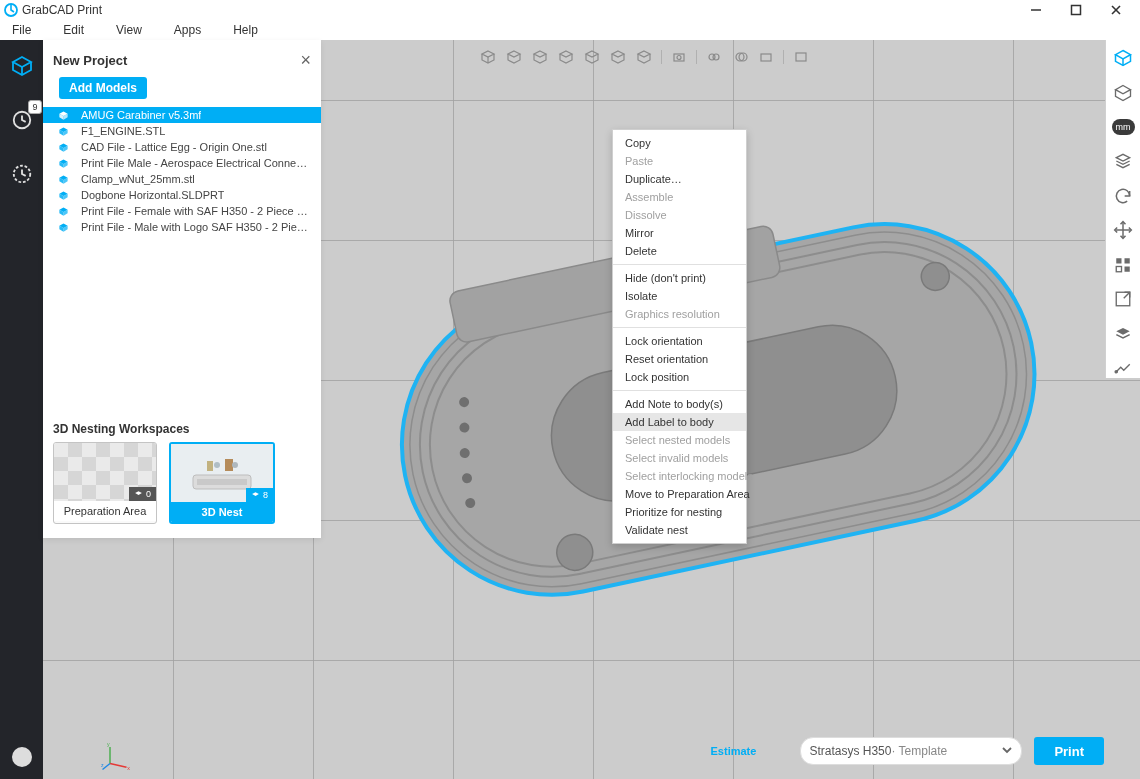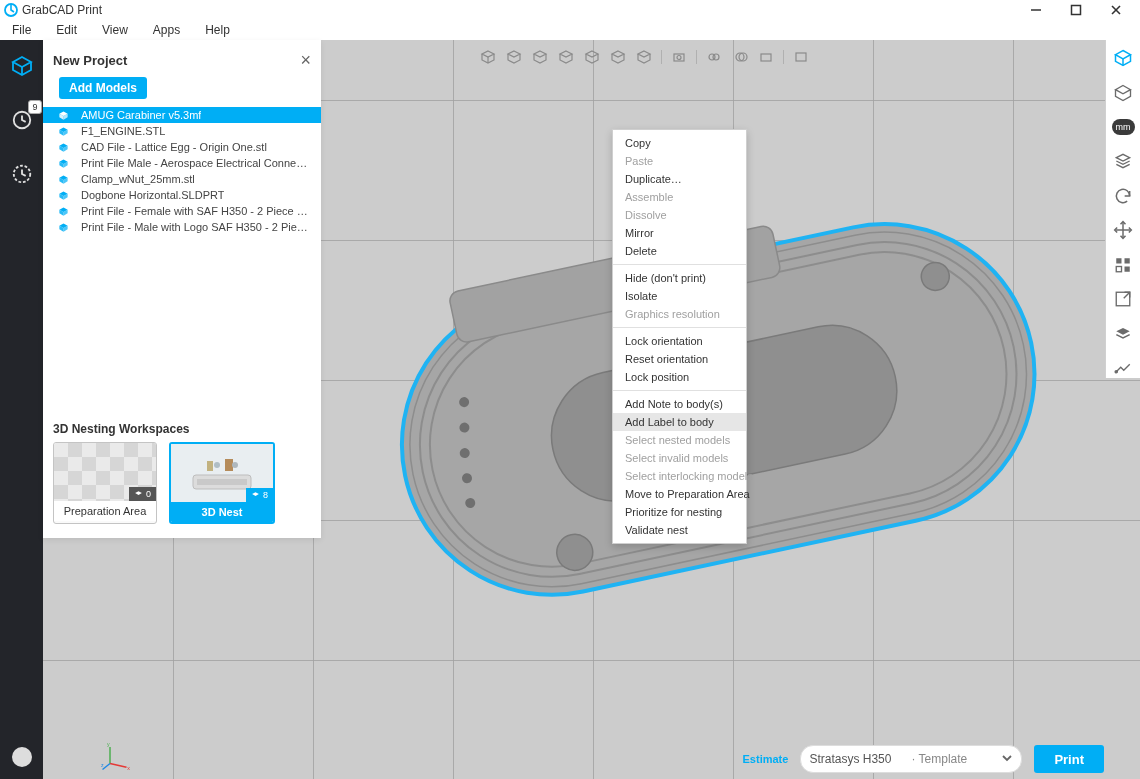--- a/index.html
+++ b/index.html
@@ -40,21 +40,21 @@
     justify-content: center;
     color: #444;
   }
 
   
   .menu-bar {
     height: 20px;
     display: flex;
     align-items: center;
     padding-left: 4px;
-    gap: 9px;
+    gap: 16px;
     background: #fff;
   }
   .menu-item {
     padding: 2px 8px;
     font-size: 12px;
   }
 
   
   .main-row {
     position: relative;
@@ -309,21 +309,21 @@
   .ctx-item.hover { background: #e6e6e6; }
   .ctx-sep {
     height: 1px;
     background: #e0e0e0;
     margin: 4px 0;
   }
 
   
   .bottom-bar {
     position: absolute;
-    left: 43px; right: 0; bottom: 0;
+    left: 43px; right: 0; bottom: 8px;
     height: 40px;
     display: flex;
     align-items: center;
     justify-content: flex-end;
     gap: 12px;
     padding: 0 36px 0 22px;
   }
   .estimate {
     color: #00aef5;
     font-weight: bold;
@@ -333,21 +333,22 @@
     background: #fff;
     border: 1px solid #ddd;
     border-radius: 13px;
     height: 26px;
     width: 204px;
     display: flex;
     align-items: center;
     padding: 0 8px;
     font-size: 12px;
     color: #555;
-    gap: 20px;
+    gap: 0;
+    margin-left: 32px;
   }
   .printer-select .chev { margin-left:auto; color:#666; }
   .print-btn {
     background: #00aef5;
     color: #fff;
     border-radius: 3px;
     height: 28px;
     padding: 0 20px;
     font-weight: bold;
     font-size: 13px;

